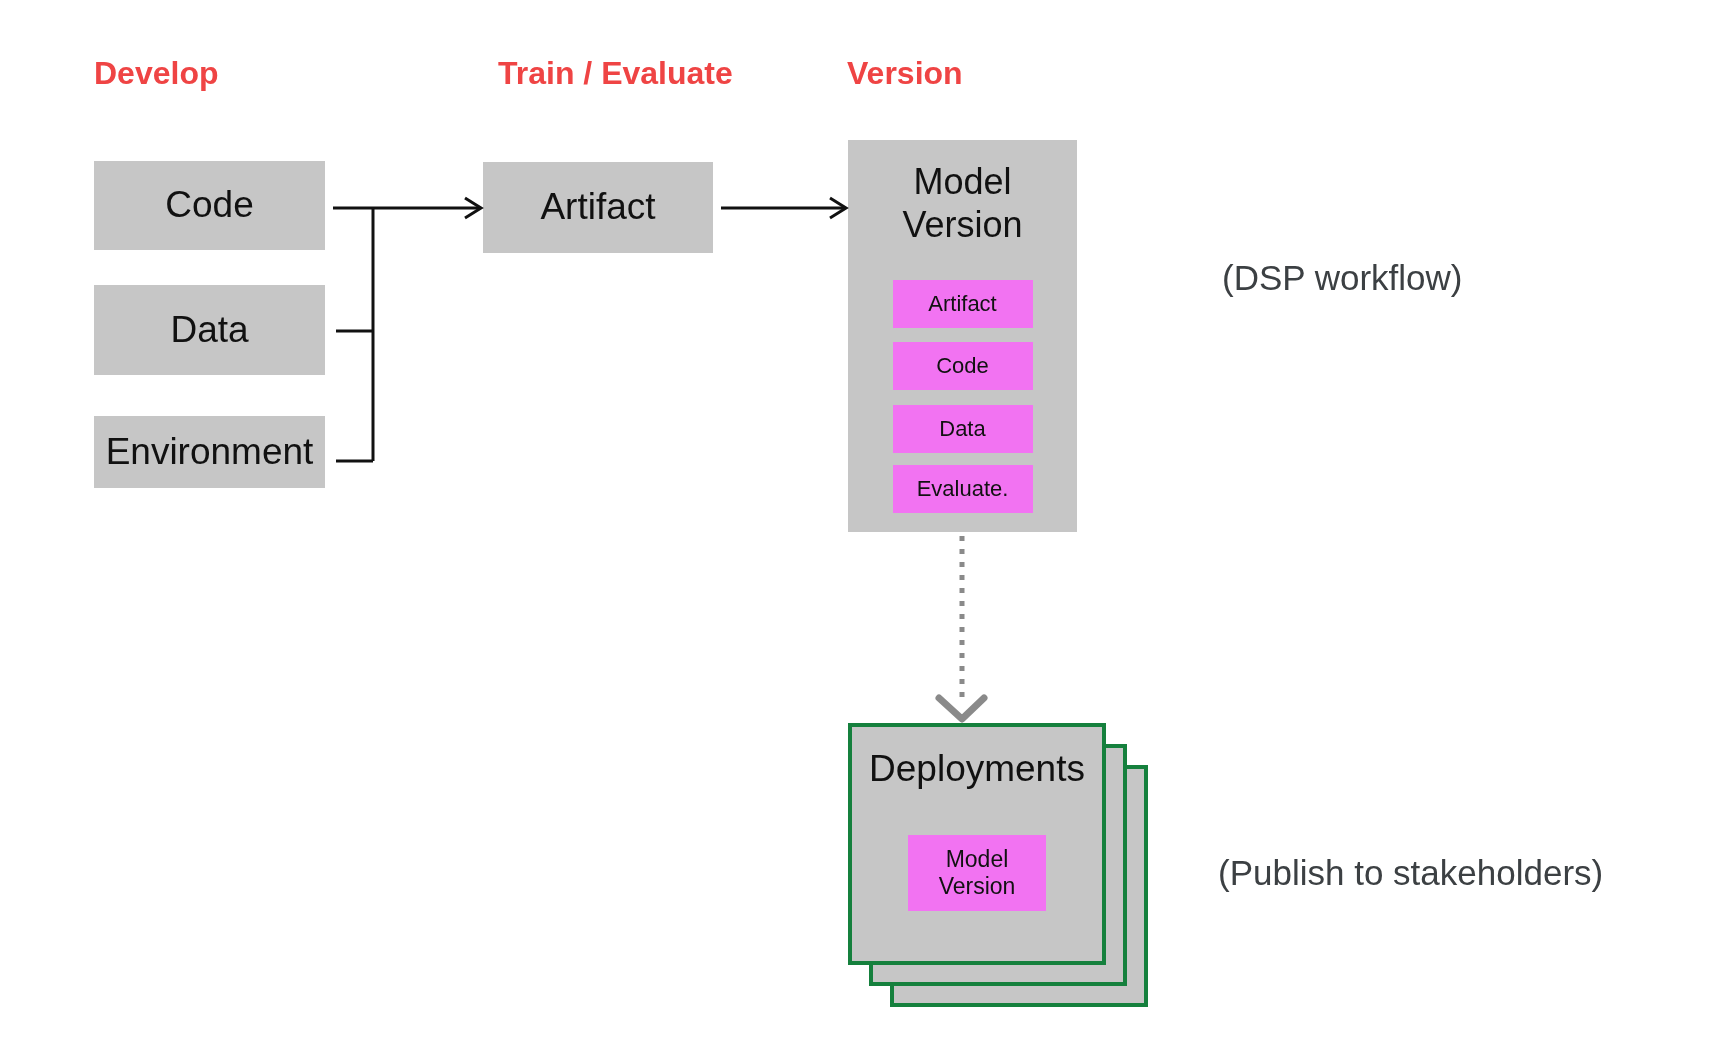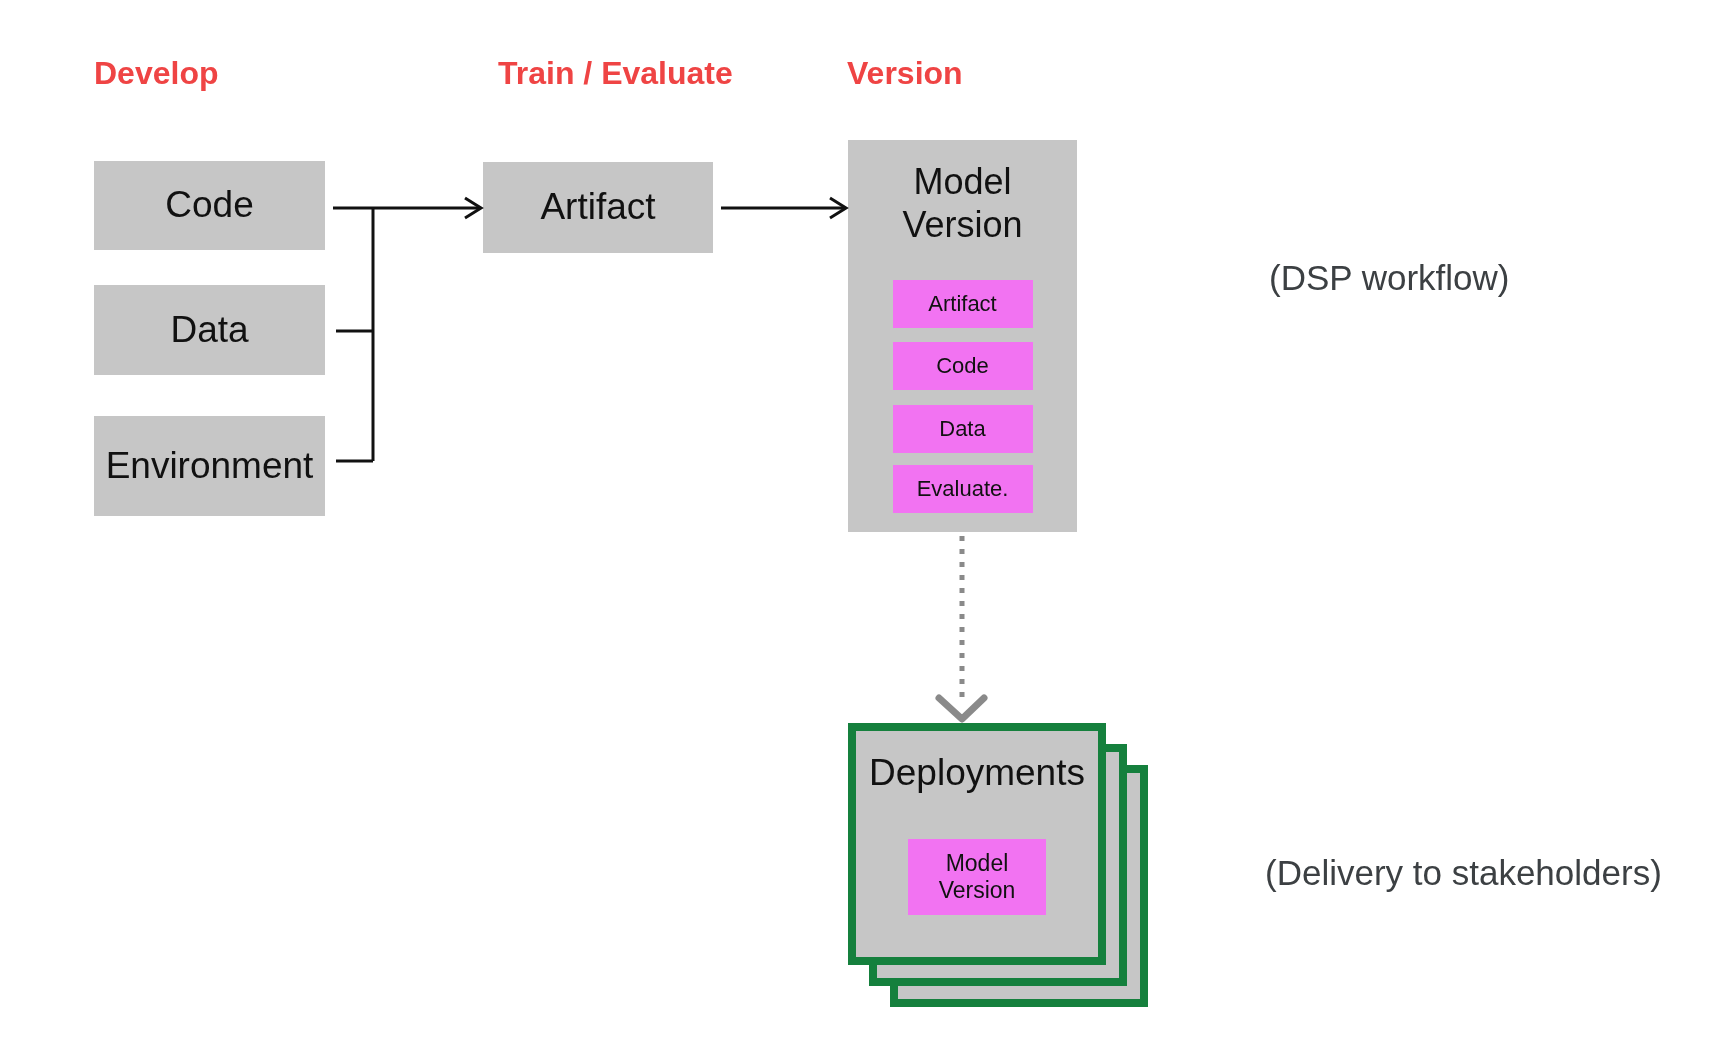--- a/index.html
+++ b/index.html
@@ -60,21 +60,21 @@
     text-align:center;
   }
   .chip.c0{top:140px;}
   .chip.c1{top:202px;}
   .chip.c2{top:265px;}
   .chip.c3{top:325px;}
   .stack-box{
     position:absolute;
     width:258px; height:242px;
     background:#c6c6c6;
-    border:8px solid #15803d;
+    border:4px solid #15803d;
     box-sizing:border-box;
   }
   .stack-back{left:890px; top:765px;}
   .stack-middle{left:869px; top:744px;}
   .stack-front{left:848px; top:723px;}
   .deploy-title{
     position:absolute;
     top:22px; left:0; right:0;
     text-align:center;
     font-size:37px;
@@ -94,21 +94,20 @@
     font-size:23px;
     line-height:1.18;
     text-align:center;
   }
   .annotation{
     position:absolute;
     font-size:35px;
     color:#3c4043;
     line-height:1.15;
     white-space:nowrap;
-    margin-left:47px;
   }
   .ann-dsp{left:1222px; top:258px;}
   .ann-delivery{left:1218px; top:853px;}
   svg.lines{
     position:absolute;
     left:0; top:0;
     width:1710px; height:1060px;
     pointer-events:none;
   }
   svg.lines .black{stroke:#111111; stroke-width:3; fill:none;}
@@ -123,21 +122,21 @@
   <div class="col-header" style="left:94px; top:56px;">Develop</div>
   <div class="col-header" style="left:498px; top:56px;">Train / Evaluate</div>
   <div class="col-header" style="left:847px; top:56px;">Version</div>
 
   <div class="gbox" style="left:94px; top:161px; width:231px; height:89px;">
     <span>Code</span>
   </div>
   <div class="gbox" style="left:94px; top:285px; width:231px; height:90px;">
     <span>Data</span>
   </div>
-  <div class="gbox" style="left:94px; top:416px; width:231px; height:100px;">
+  <div class="gbox" style="left:94px; top:416px; width:231px; height:72px;">
     <span>Environment</span>
   </div>
 
   <div class="gbox" style="left:483px; top:162px; width:230px; height:91px;">
     <span>Artifact</span>
   </div>
 
   <div class="publish-box">
     <div class="publish-title">Model Version</div>
     <div class="chip c0">
@@ -157,21 +156,21 @@
   <div class="stack-box stack-back"></div>
   <div class="stack-box stack-middle"></div>
   <div class="stack-box stack-front">
     <div class="deploy-title">Deployments</div>
     <div class="deploy-chip">
       <span>Model Version</span>
     </div>
   </div>
 
   <div class="annotation ann-dsp">(DSP workflow)</div>
-  <div class="annotation ann-delivery">(Delivery to stakeholders)</div>
+  <div class="annotation ann-delivery">(Publish to stakeholders)</div>
 
   <svg class="lines" viewBox="0 0 1710 1060">
 
     <line class="black" x1="333" y1="208" x2="479" y2="208"></line>
     <polyline class="black" points="465,198 481,208 465,218"></polyline>
 
     <line class="black" x1="373" y1="208" x2="373" y2="461"></line>
     <line class="black" x1="336" y1="331" x2="373" y2="331"></line>
     <line class="black" x1="336" y1="461" x2="373" y2="461"></line>
 

